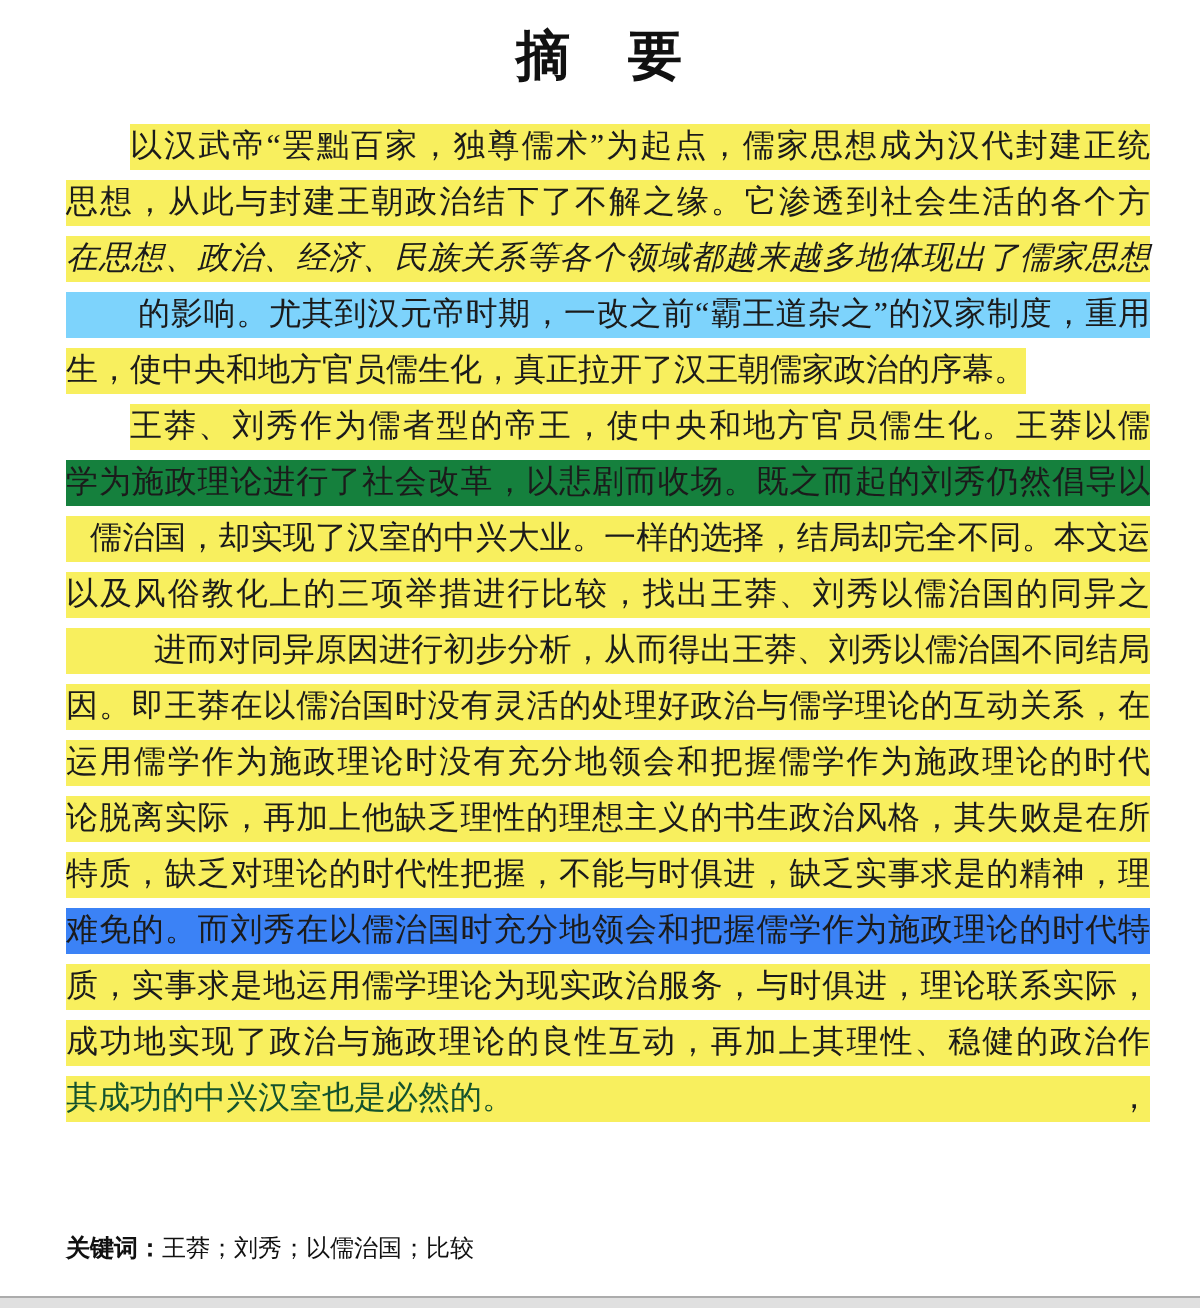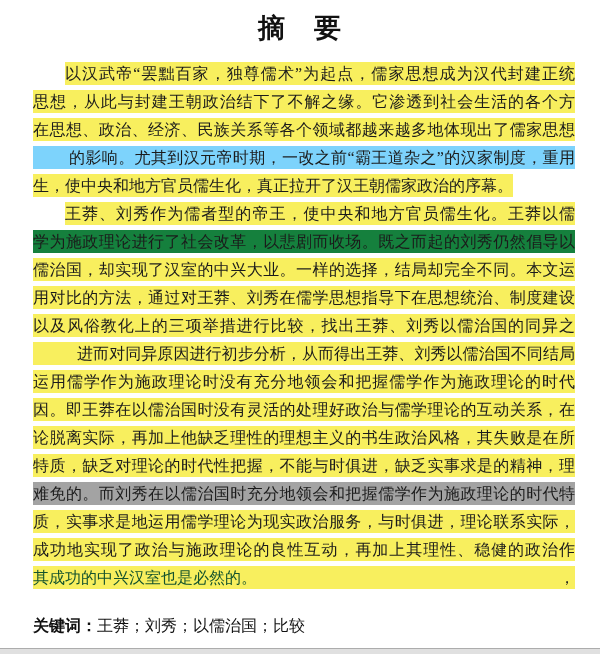--- a/index.html
+++ b/index.html
@@ -38,21 +38,21 @@
   }
   .line.indent{
     padding-left:32px;
   }
   .hl{
     padding:3px 0;
   }
   .keywords{
     position:absolute;
     top:616px;left:33px;
-    font-size:16px;
+    font-size:12px;
     color:#111;
     white-space:nowrap;
   }
   .kw-label{
     font-family:"Liberation Sans", sans-serif;
     font-weight:bold;
   }
   .bottom-bar{
     position:absolute;
     left:0;right:0;bottom:0;
@@ -63,34 +63,33 @@
 </head>
 <body>
 
 <div class="page">
 
   <h1 class="title">摘　要</h1>
 
   <div class="doc-body">
       <div class="line justify indent"><span class="hl" style="background: rgb(248, 239, 94); color: rgb(27, 27, 27);">以汉武帝“罢黜百家，独尊儒术”为起点，儒家思想成为汉代封建正统</span></div>
       <div class="line justify"><span class="hl" style="background: rgb(248, 239, 94); color: rgb(27, 27, 27);">思想，从此与封建王朝政治结下了不解之缘。它渗透到社会生活的各个方面，</span></div>
-      <div class="line justify"><span class="hl" style="background: rgb(248, 239, 94); color: rgb(27, 27, 27);">在思想、政治、经济、民族关系等各个领域都越来越多地体现出了儒家思想</span></div>
+      <div class="line justify"><span class="hl" style="background: rgb(248, 239, 94); color: rgb(27, 27, 27); font-style: italic;">在思想、政治、经济、民族关系等各个领域都越来越多地体现出了儒家思想</span></div>
       <div class="line justify"><span class="hl" style="background: #7dd3fc; color: rgb(27, 27, 27); padding-left: 36px;">的影响。尤其到汉元帝时期，一改之前“霸王道杂之”的汉家制度，重用儒</span></div>
       <div class="line"><span class="hl" style="background: rgb(248, 239, 94); color: rgb(27, 27, 27);">生，使中央和地方官员儒生化，真正拉开了汉王朝儒家政治的序幕。</span></div>
       <div class="line justify indent"><span class="hl" style="background: rgb(248, 239, 94); color: rgb(27, 27, 27);">王莽、刘秀作为儒者型的帝王，使中央和地方官员儒生化。王莽以儒</span></div>
       <div class="line justify"><span class="hl" style="background: #15803d; color: rgb(27, 27, 27);">学为施政理论进行了社会改革，以悲剧而收场。既之而起的刘秀仍然倡导以</span></div>
-      <div class="line justify"><span class="hl" style="background: rgb(248, 239, 94); color: rgb(27, 27, 27);">儒治国，却实现了汉室的中兴大业。一样的选择，结局却完全不同。本文运</span></div>
-      <div class="line justify"><span class="hl" style="background: rgb(248, 239, 94); color: rgb(27, 27, 27);">用对比的方法，通过对王莽、刘秀在儒学思想指导下在思想统治、制度建设</span></div>
+      <div class="line justify"><span class="hl" style="background: rgb(248, 239, 94); color: rgb(27, 27, 27); padding-left: 12px;">儒治国，却实现了汉室的中兴大业。一样的选择，结局却完全不同。本文运</span></div>
       <div class="line justify"><span class="hl" style="background: rgb(248, 239, 94); color: rgb(27, 27, 27);">以及风俗教化上的三项举措进行比较，找出王莽、刘秀以儒治国的同异之处，</span></div>
       <div class="line justify"><span class="hl" style="background: rgb(248, 239, 94); color: rgb(27, 27, 27); padding-left: 44px;">进而对同异原因进行初步分析，从而得出王莽、刘秀以儒治国不同结局的原</span></div>
+      <div class="line justify"><span class="hl" style="background: rgb(248, 239, 94); color: rgb(27, 27, 27);">因。即王莽在以儒治国时没有灵活的处理好政治与儒学理论的互动关系，在</span></div>
       <div class="line justify"><span class="hl" style="background: rgb(248, 239, 94); color: rgb(27, 27, 27);">运用儒学作为施政理论时没有充分地领会和把握儒学作为施政理论的时代</span></div>
-      <div class="line justify"><span class="hl" style="background: rgb(248, 239, 94); color: rgb(27, 27, 27);">因。即王莽在以儒治国时没有灵活的处理好政治与儒学理论的互动关系，在</span></div>
       <div class="line justify"><span class="hl" style="background: rgb(248, 239, 94); color: rgb(27, 27, 27);">论脱离实际，再加上他缺乏理性的理想主义的书生政治风格，其失败是在所</span></div>
       <div class="line justify"><span class="hl" style="background: rgb(248, 239, 94); color: rgb(27, 27, 27);">特质，缺乏对理论的时代性把握，不能与时俱进，缺乏实事求是的精神，理</span></div>
-      <div class="line justify"><span class="hl" style="background: #a3a3a3; color: rgb(27, 27, 27);">难免的。而刘秀在以儒治国时充分地领会和把握儒学作为施政理论的时代特</span></div>
+      <div class="line justify"><span class="hl" style="background: #3b82f6; color: rgb(27, 27, 27);">难免的。而刘秀在以儒治国时充分地领会和把握儒学作为施政理论的时代特</span></div>
       <div class="line justify"><span class="hl" style="background: rgb(248, 239, 94); color: rgb(27, 27, 27);">质，实事求是地运用儒学理论为现实政治服务，与时俱进，理论联系实际，</span></div>
       <div class="line justify"><span class="hl" style="background: rgb(248, 239, 94); color: rgb(27, 27, 27);">成功地实现了政治与施政理论的良性互动，再加上其理性、稳健的政治作风，</span></div>
       <div class="line"><span class="hl" style="background: rgb(248, 239, 94); color: #14532d;">其成功的中兴汉室也是必然的。</span></div>
     </div>
 
   <div class="keywords">
     <span class="kw-label">关键词：</span><span>王莽；刘秀；以儒治国；比较</span>
   </div>
 
   <div class="bottom-bar" style="background: rgb(224, 224, 224); border-top-color: rgb(172, 172, 172);"></div>

